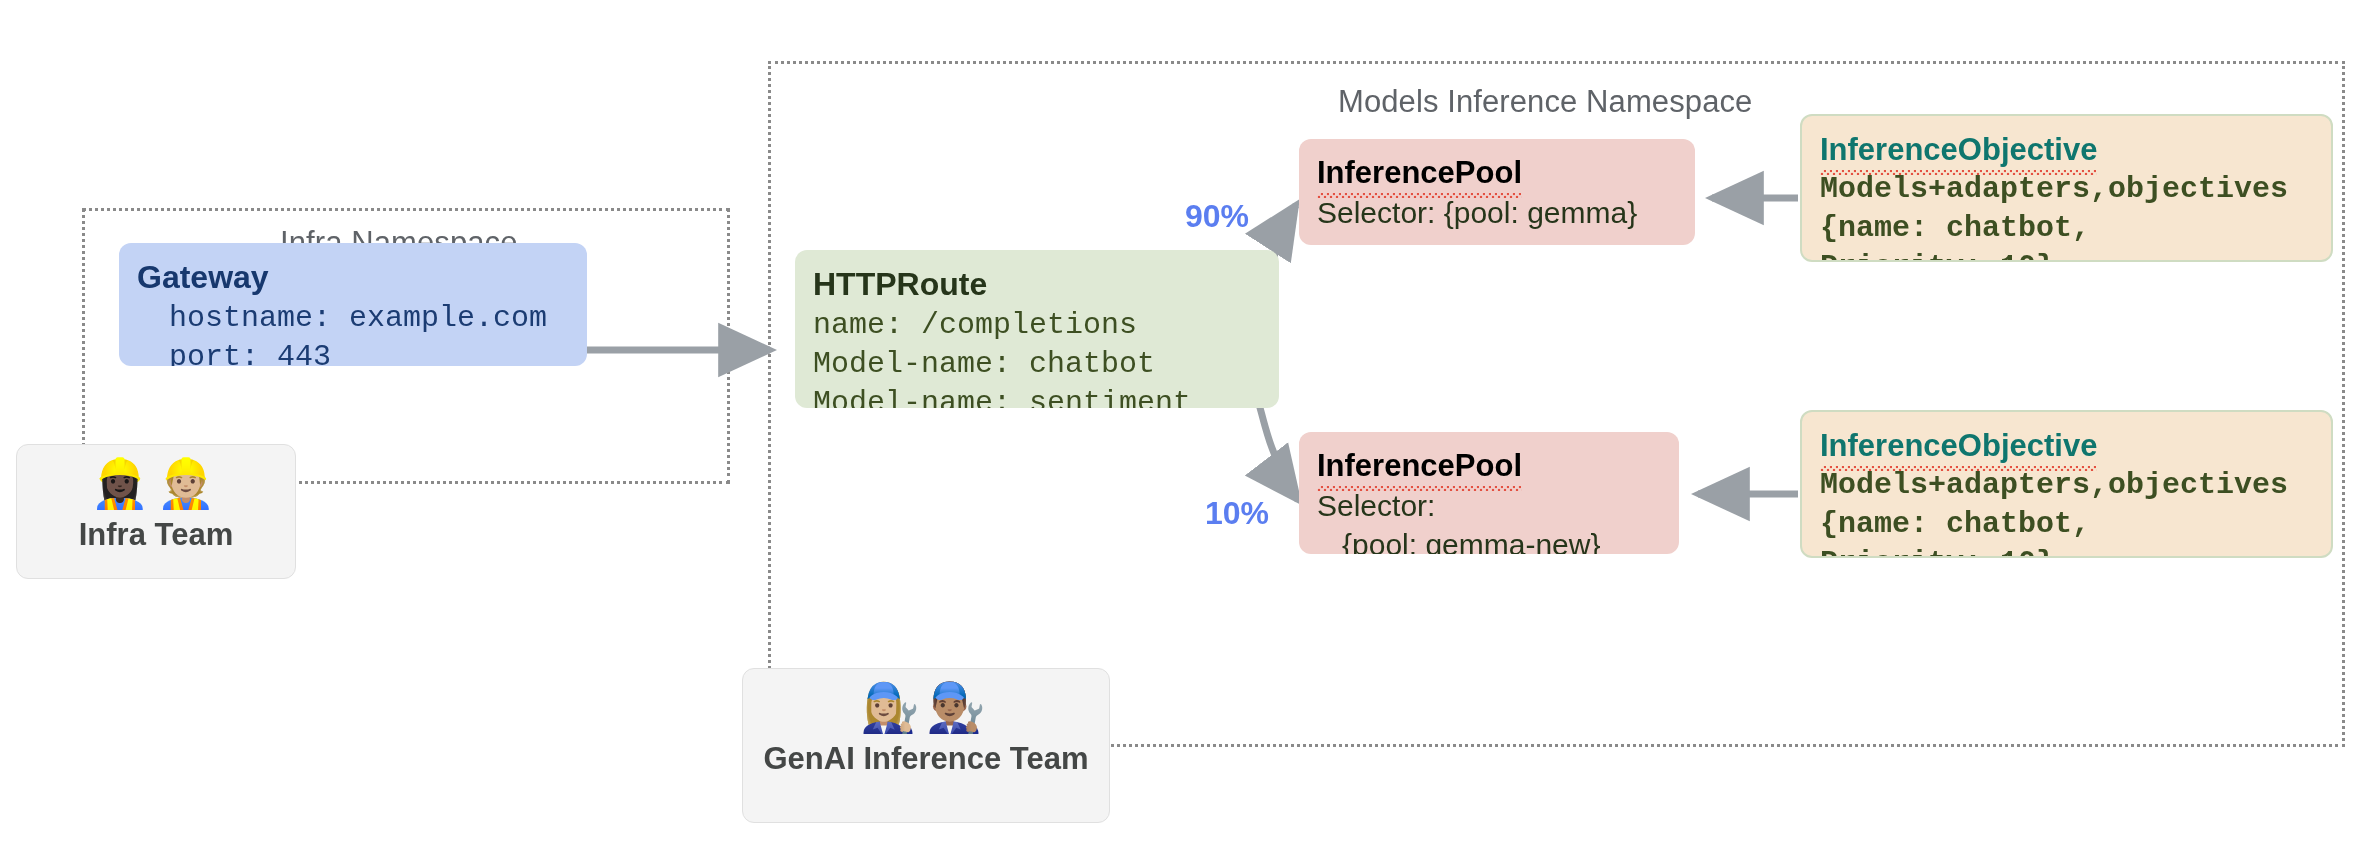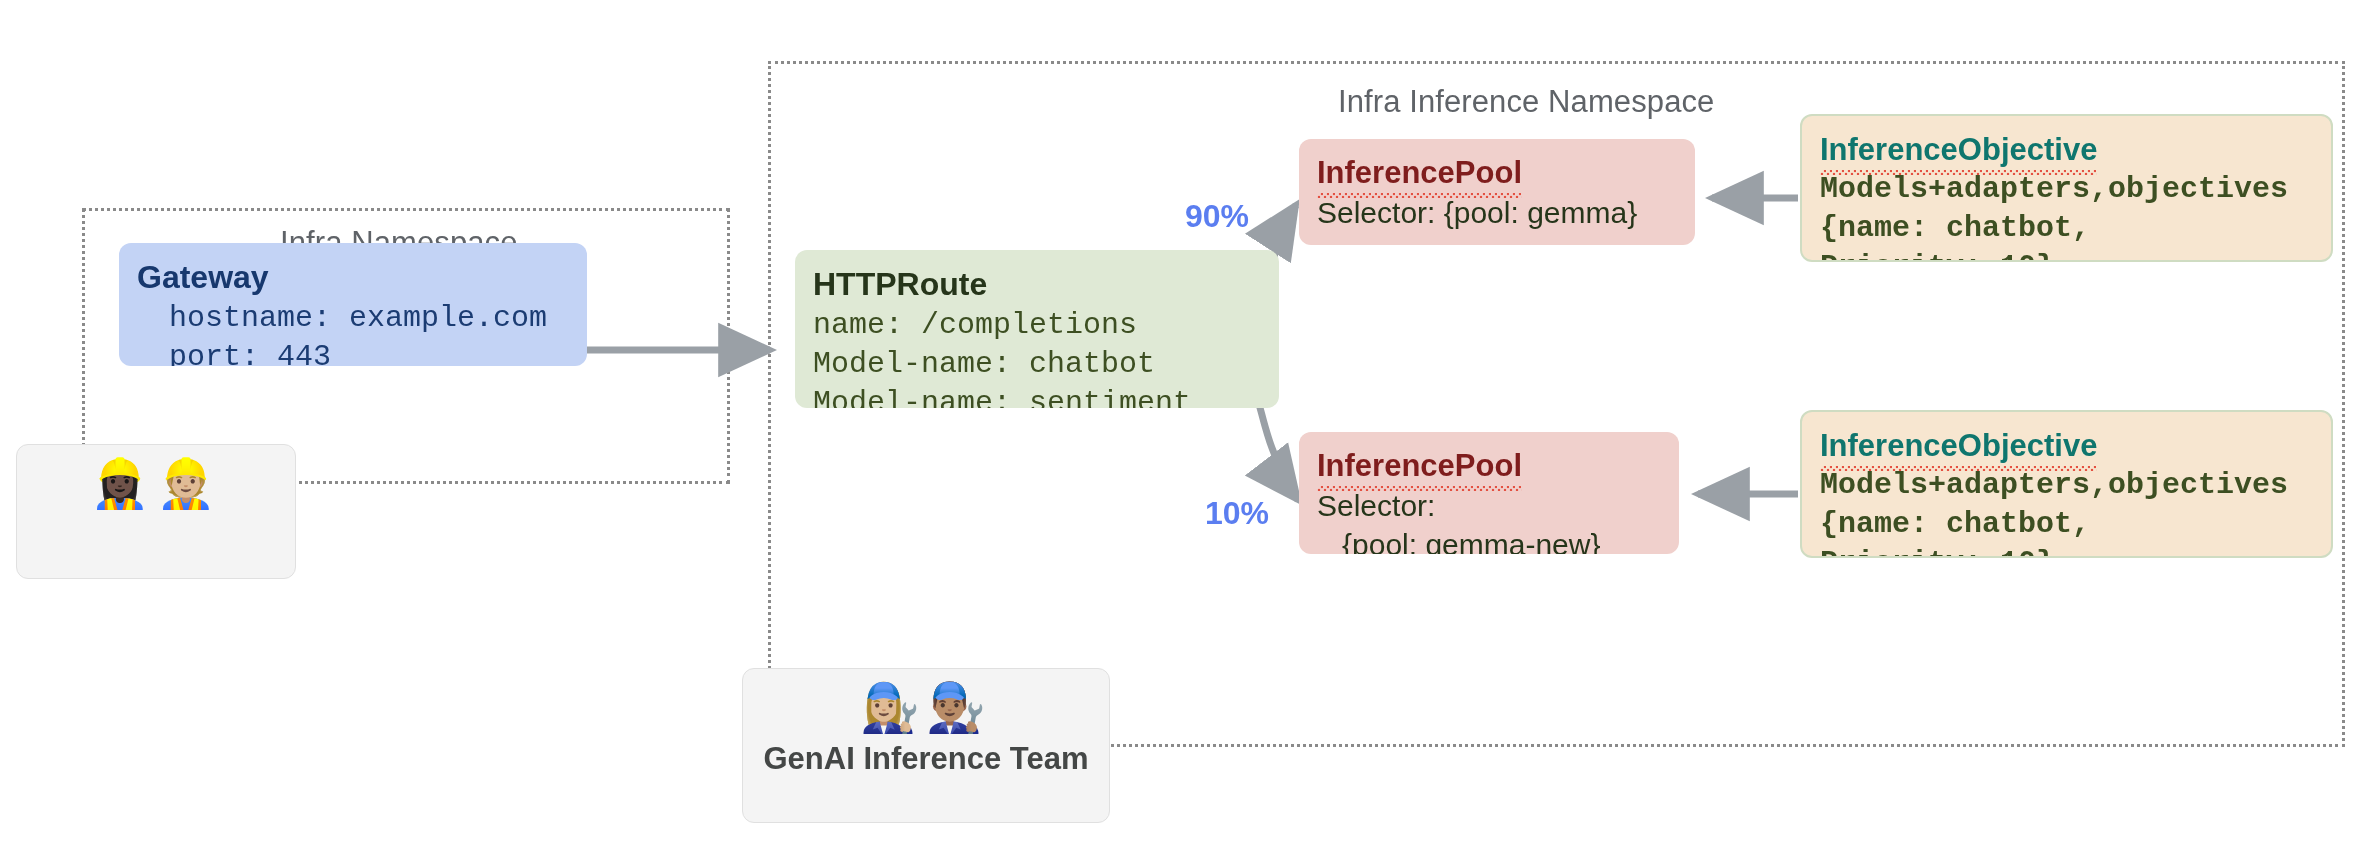--- a/index.html
+++ b/index.html
@@ -78,21 +78,21 @@
   
   #httproute{
     left:795px;top:250px;width:484px;height:158px;
     background:#dfe9d5;
   }
   #httproute .title{color:#26351a;font-size:32px;}
   #httproute .mono{color:#3d4f22;font-size:30px;display:block;}
 
   
   .pool{background:#f0d0cc;}
-  .pool .title{color:#7f1d1d;font-size:31px;}
+  .pool .title{color:#000000;font-size:31px;}
   .pool .sans{color:#26351a;font-size:30px;display:block;}
   #pool-a{left:1299px;top:139px;width:396px;height:106px;}
   #pool-b{left:1299px;top:432px;width:380px;height:122px;}
 
   
   .objective{background:#f7e6d0;border:2px solid #cfdcc2;}
   .objective .title{color:#0f766e;font-size:31px;}
   .objective .mono{color:#3d4f22;font-size:30px;display:block;font-weight:bold;}
   #obj-a{left:1800px;top:114px;width:533px;height:148px;}
   #obj-b{left:1800px;top:410px;width:533px;height:148px;}
@@ -141,21 +141,21 @@
 </style>
 </head>
 <body>
 
 <div id="canvas">
 
   <div class="ns" id="ns-infra" style="left:82px;top:208px;width:648px;height:276px;"></div>
   <div class="ns-title" id="ns-infra-title" style="left:280px;top:225px;">Infra Namespace</div>
 
   <div class="ns" id="ns-genai" style="left:768px;top:61px;width:1577px;height:686px;"></div>
-  <div class="ns-title" id="ns-genai-title" style="left:1338px;top:84px;">Infra Inference Namespace</div>
+  <div class="ns-title" id="ns-genai-title" style="left:1338px;top:84px;">Models Inference Namespace</div>
 
   <svg id="arrows" viewBox="0 0 2373 858">
     <defs>
       <marker id="ah" markerWidth="9" markerHeight="9" refX="7.4" refY="4.5" orient="auto" markerUnits="strokeWidth">
         <path d="M0,0.6 L8.4,4.5 L0,8.4 z" fill="#9aa0a6"></path>
       </marker>
     </defs>
 
     <g>
       <path d="M587,350 L770,350" stroke="#9aa0a6" stroke-width="7" fill="none" marker-end="url(#ah)"></path>
@@ -214,20 +214,21 @@
     <span class="mono">Models+adapters,objectives</span>
     <span class="mono">{name: chatbot,</span>
     <span class="mono">Priority: 10}</span>
   </div>
 
   <div class="pct" id="pct-90">90%</div>
   <div class="pct" id="pct-10">10%</div>
 
   <div class="team" id="team-infra">
     <span class="emoji">👷🏿‍♀️👷🏼</span>
+    <span class="team-label">Infra Team</span>
   </div>
 
   <div class="team" id="team-genai">
     <span class="emoji">👩🏼‍🔧👨🏽‍🔧</span>
     <span class="team-label">GenAI Inference Team</span>
   </div>
 
 </div>
 
 </body></html>

